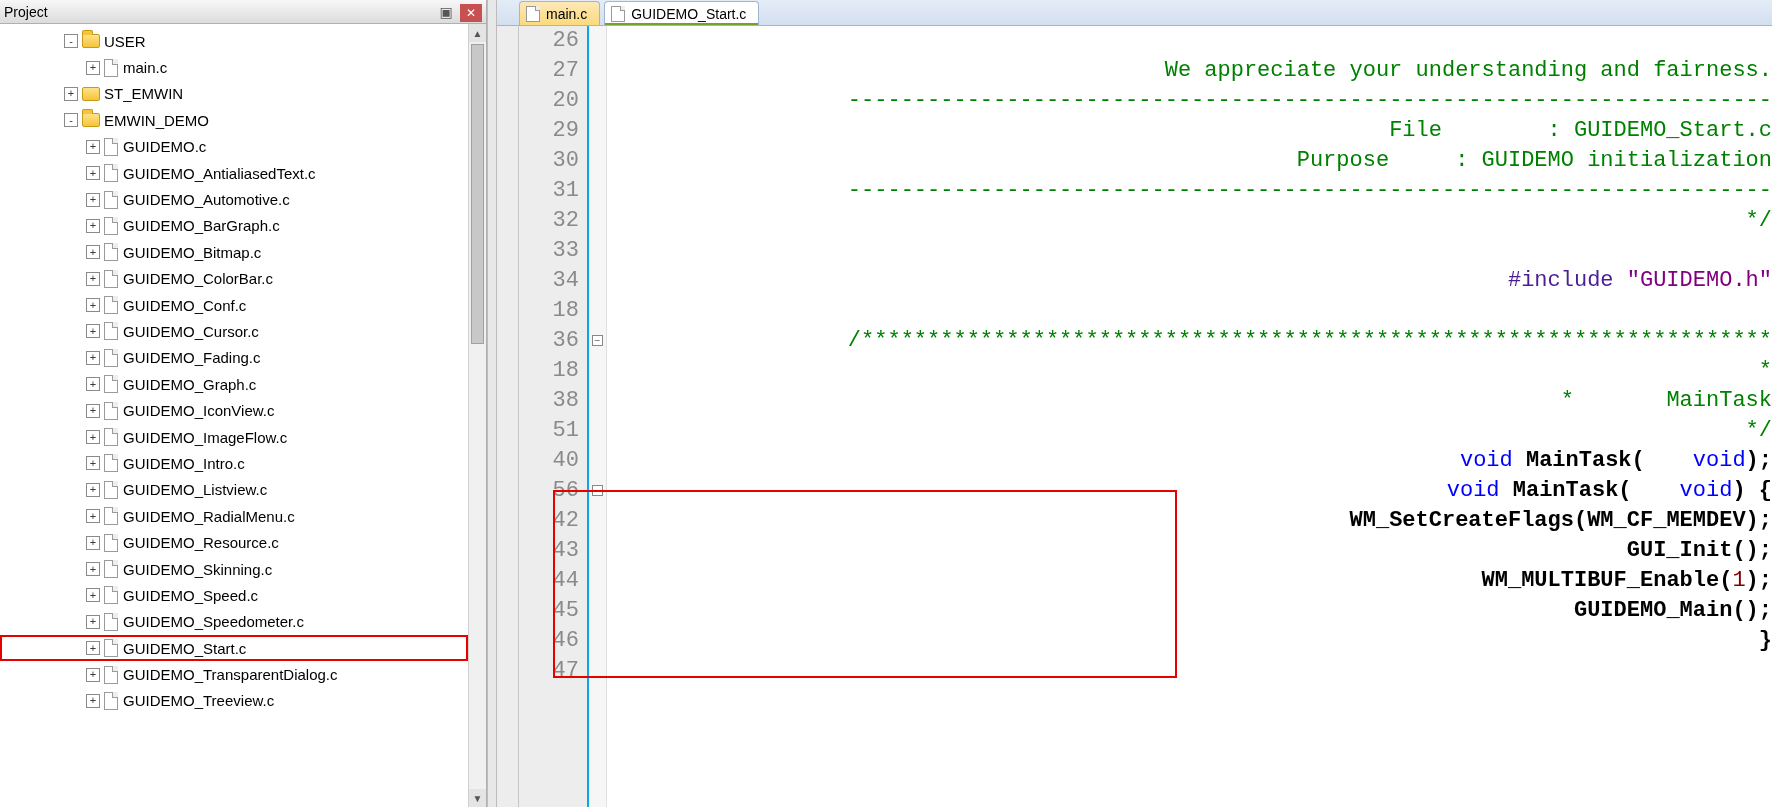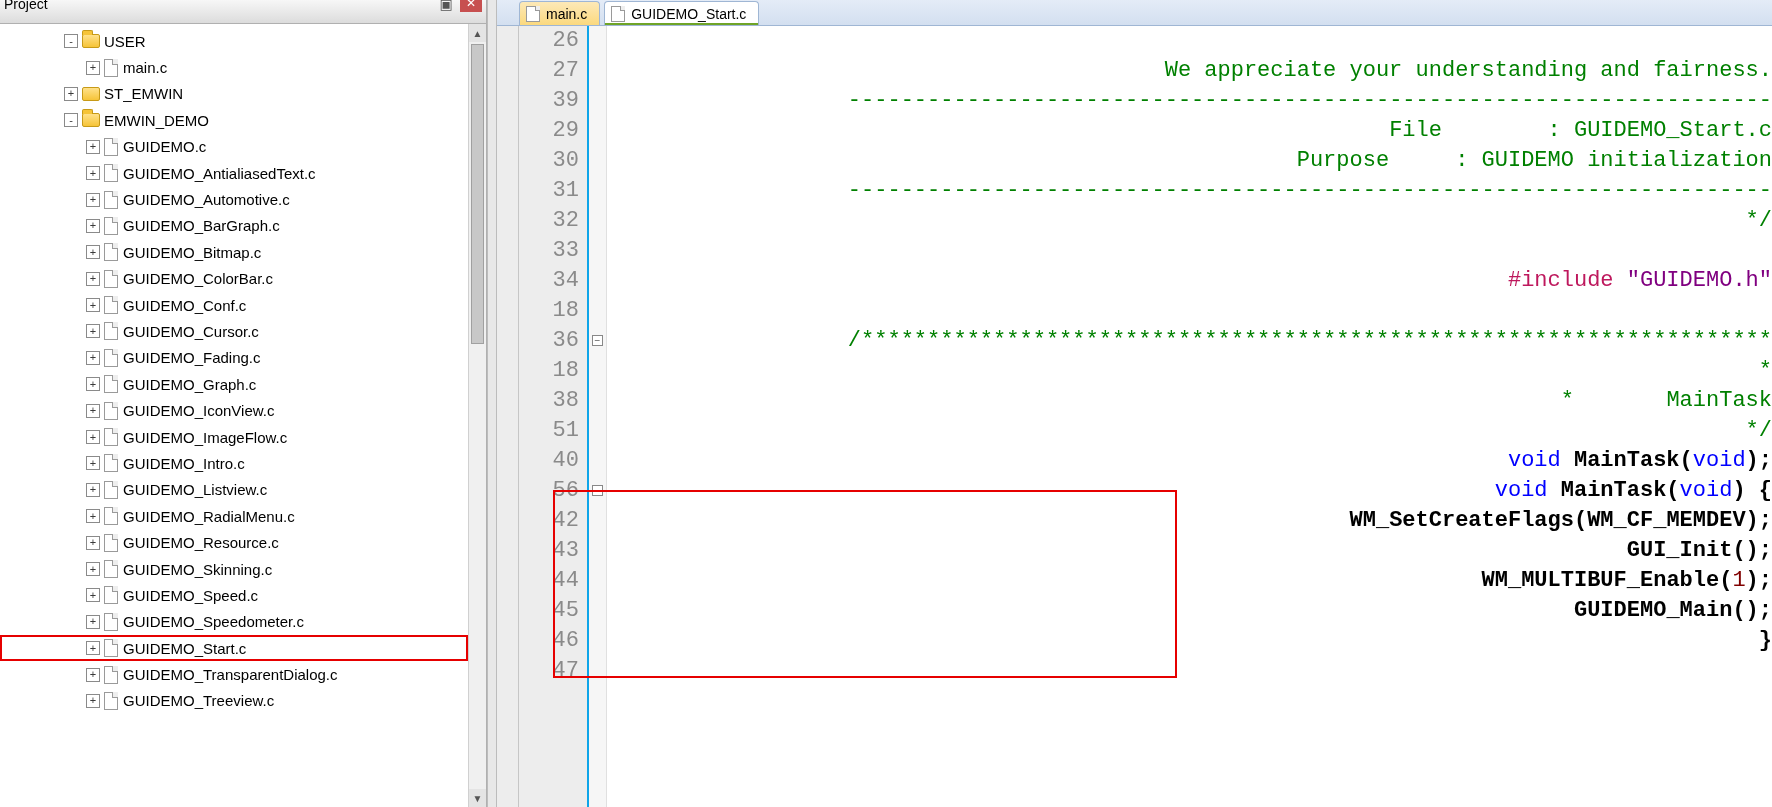--- a/index.html
+++ b/index.html
@@ -1,20 +1,20 @@
 <!DOCTYPE html>
 <html><head>
 <meta charset="utf-8">
 <style>
   * { margin:0; padding:0; box-sizing:border-box; }
   html,body { width:1772px; height:807px; font-family:"Segoe UI",Tahoma,Arial,sans-serif; font-size:15px; overflow:hidden; background:#fff; color:#000; }
   .root { display:flex; width:1772px; height:807px; }
   
   .project-panel { width:487px; height:807px; display:flex; flex-direction:column; border-right:1px solid #b0b0b0; }
-  .project-titlebar { height:24px; background:linear-gradient(#f7f7f7,#dcdcdc); border-bottom:1px solid #b0b0b0; display:flex; align-items:flex-end; padding:11px 4px; font-size:14px; }
+  .project-titlebar { height:24px; background:linear-gradient(#f7f7f7,#dcdcdc); border-bottom:1px solid #b0b0b0; display:flex; align-items:flex-start; padding:4px 4px; font-size:14px; }
   .project-titlebar .title { flex:1; }
   .project-titlebar .pin-icon { width:20px; text-align:center; color:#555; }
   .project-titlebar .close-btn { width:22px; height:18px; background:#c75050; color:#fff; display:flex; align-items:center; justify-content:center; font-size:12px; margin-left:4px; }
   .tree-scroll { flex:1; position:relative; background:#fff; overflow:hidden; }
   .tree-scroll-inner { position:absolute; inset:0 18px 0 0; overflow:hidden; }
   .vscroll { position:absolute; top:0; right:0; bottom:0; width:18px; background:#f0f0f0; border-left:1px solid #d0d0d0; }
   .vscroll .arrow { height:18px; background:#e4e4e4; display:flex; align-items:center; justify-content:center; font-size:10px; color:#555; }
   .vscroll .thumb { position:absolute; left:2px; right:2px; top:20px; height:300px; background:#c8c8c8; border:1px solid #a0a0a0; }
   .tree { padding:4px 0; }
   .tree-row { display:flex; align-items:center; height:26.4px; white-space:nowrap; font-size:15px; }
@@ -37,22 +37,22 @@
   .tab .tabfile-icon::after{ content:""; position:absolute; right:-1px; top:-1px; width:4px; height:4px; border-left:1px solid #9a9a9a; border-bottom:1px solid #9a9a9a; background:#eee; } 
   .tab.active { box-shadow:inset 0 -2px 0 #6fa427; }
   .code-wrap { flex:1; display:flex; position:relative; background:#fff; overflow:hidden; }
   .left-margin { width:22px; background:#ededed; border-right:1px solid #c6c6c6; }
   .gutter { width:70px; background:#ededed; border-right:2px solid #0ea5e9; text-align:right; padding-right:8px; font-family:Consolas,"Courier New",monospace; font-size:22px; color:#8a8a8a; }
   .fold-strip { width:18px; background:#f6f6f6; border-right:1px solid #e0e0e0; position:relative; }
   .fold-box { width:11px; height:11px; border:1px solid #888; background:#fff; color:#555; font-size:10px; line-height:9px; text-align:center; position:absolute; left:3px; }
   .code { flex:1; position:relative; font-family:Consolas,"Courier New",monospace; font-size:22px; white-space:pre; padding-left:6px;text-align:right; }
   .gutter-line, .code-line { height:30px; line-height:30px; }
   .c-comment { color:#008000; }
-  .c-keyword { color:#0000ff; }
-  .c-pp { color:#be185d; }
+  .c-keyword { color:#0000ff;margin-left:48px; }
+  .c-pp { color:#4c1d95; }
   .c-str { color:#800080; }
   .c-num { color:#800000; }
   .c-ident { color:#000;font-weight:bold; }
   
   .anno { position:absolute; border:2px solid #e60000; }
   .anno-label { position:absolute; border:2px solid #e60000; color:#e60000; background:#fff; font-size:28px; padding:4px 10px; font-family:"Microsoft YaHei",SimSun,Arial,sans-serif; }
 </style>
 </head>
 <body>
 
@@ -244,21 +244,21 @@
         <div class="tab active">
           <span class="tabfile-icon"></span>
           <span>GUIDEMO_Start.c</span>
         </div>
       </div>
     <div class="code-wrap">
       <div class="left-margin"></div>
       <div class="gutter" id="gutter">
           <div class="gutter-line">26</div>
           <div class="gutter-line">27</div>
-          <div class="gutter-line">39</div>
+          <div class="gutter-line">20</div>
           <div class="gutter-line">29</div>
           <div class="gutter-line">30</div>
           <div class="gutter-line">31</div>
           <div class="gutter-line">32</div>
           <div class="gutter-line">33</div>
           <div class="gutter-line">34</div>
           <div class="gutter-line">18</div>
           <div class="gutter-line">36</div>
           <div class="gutter-line">18</div>
           <div class="gutter-line">38</div>

